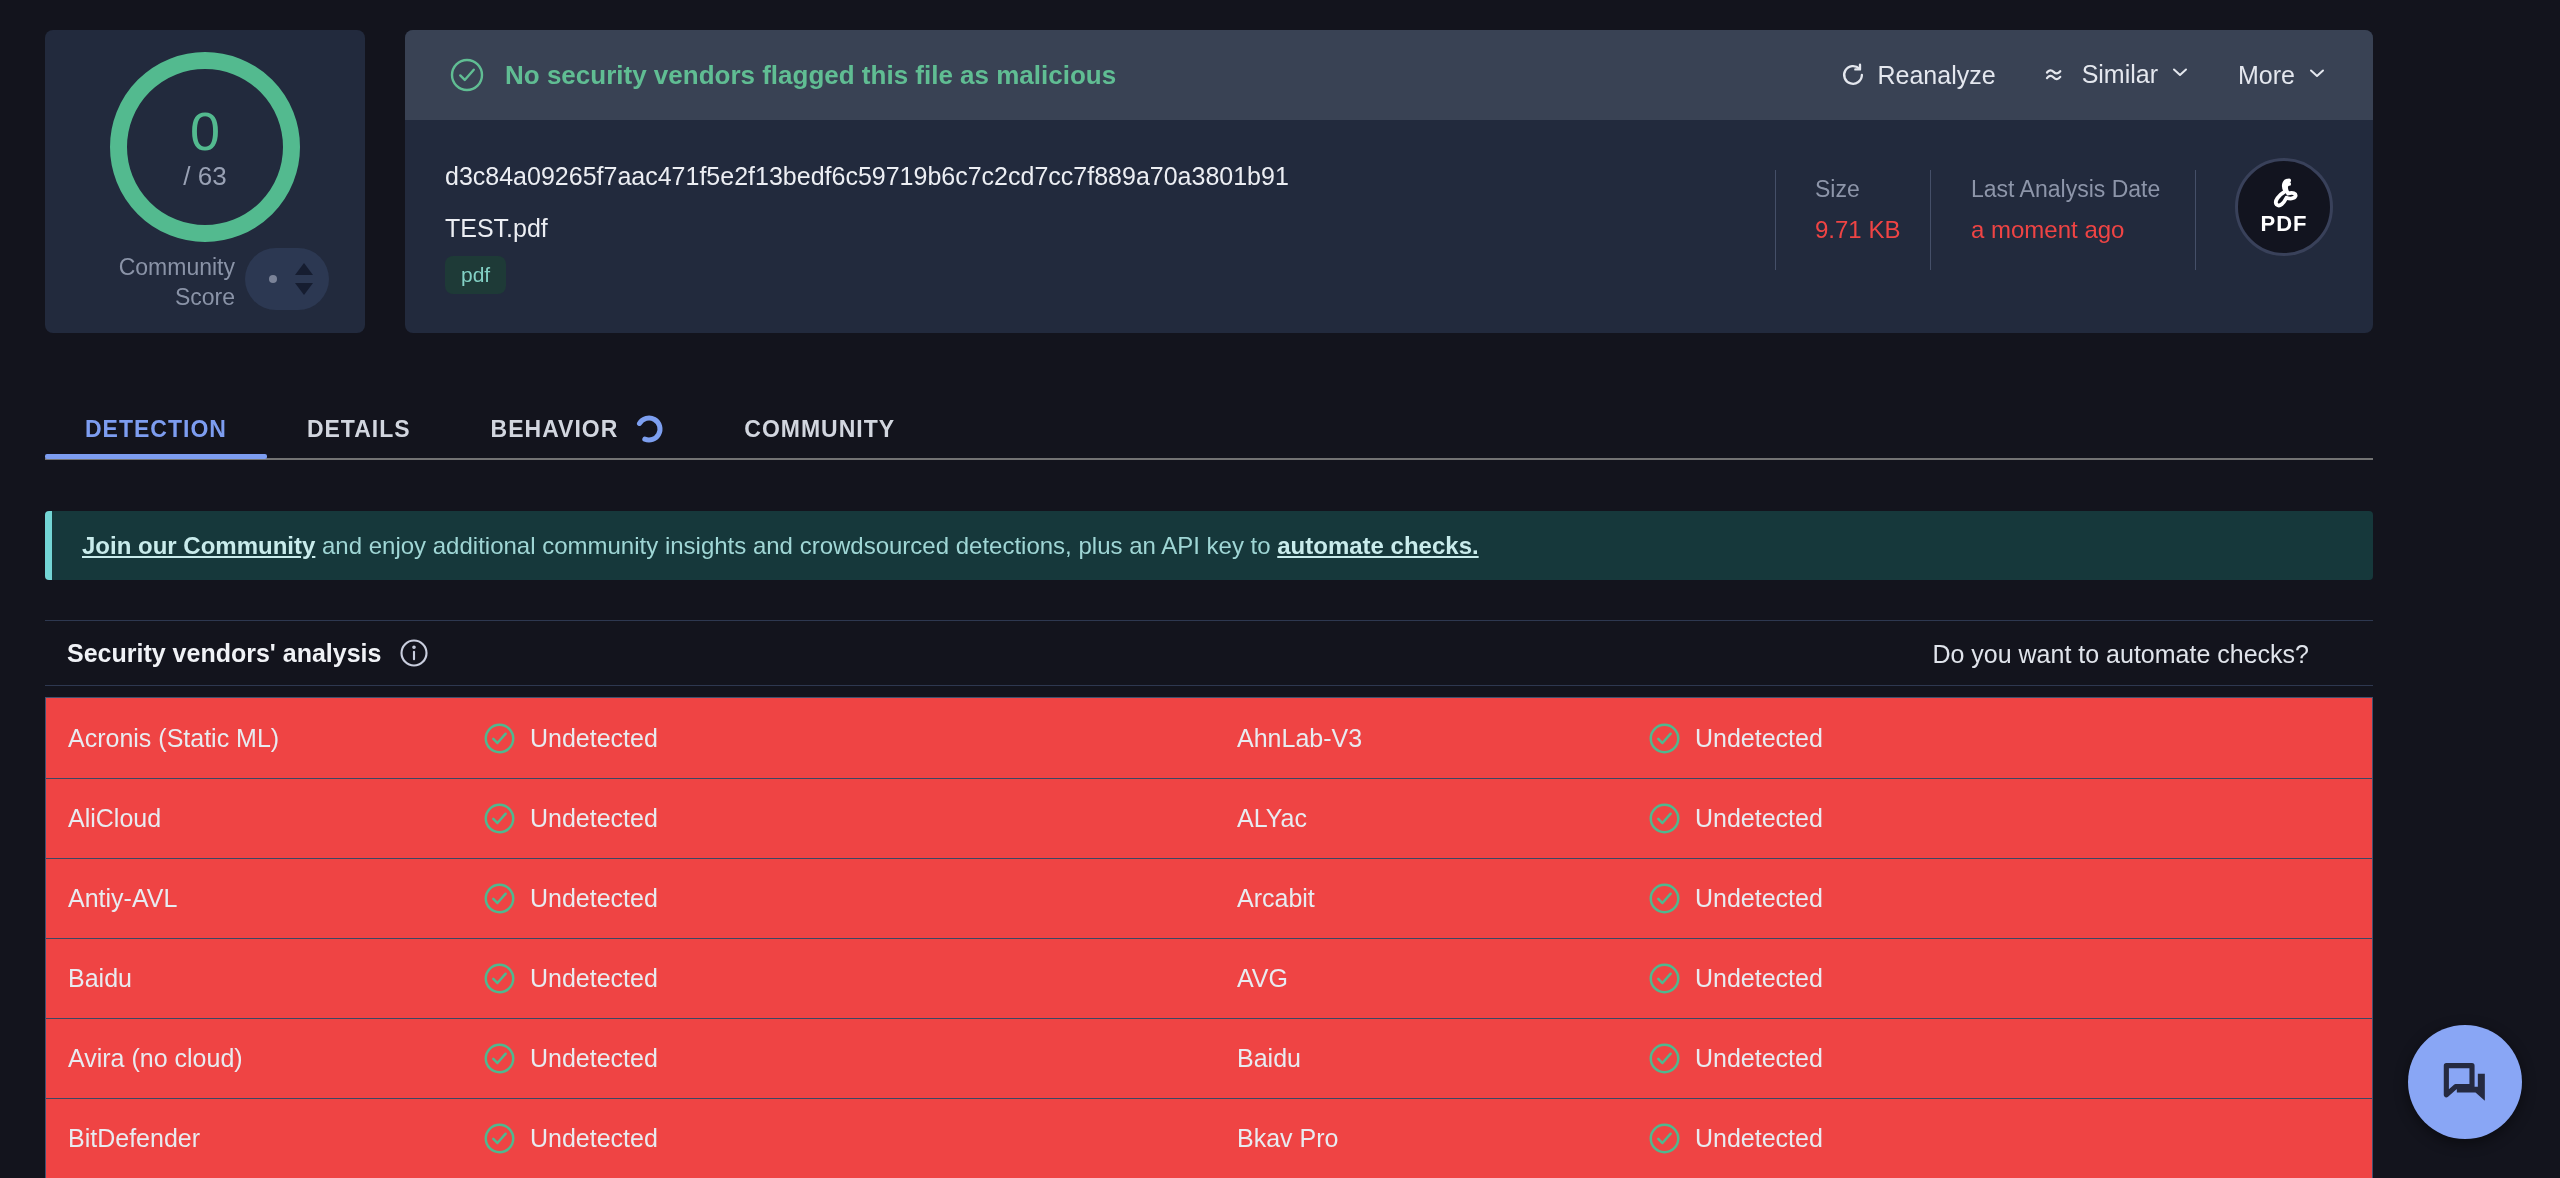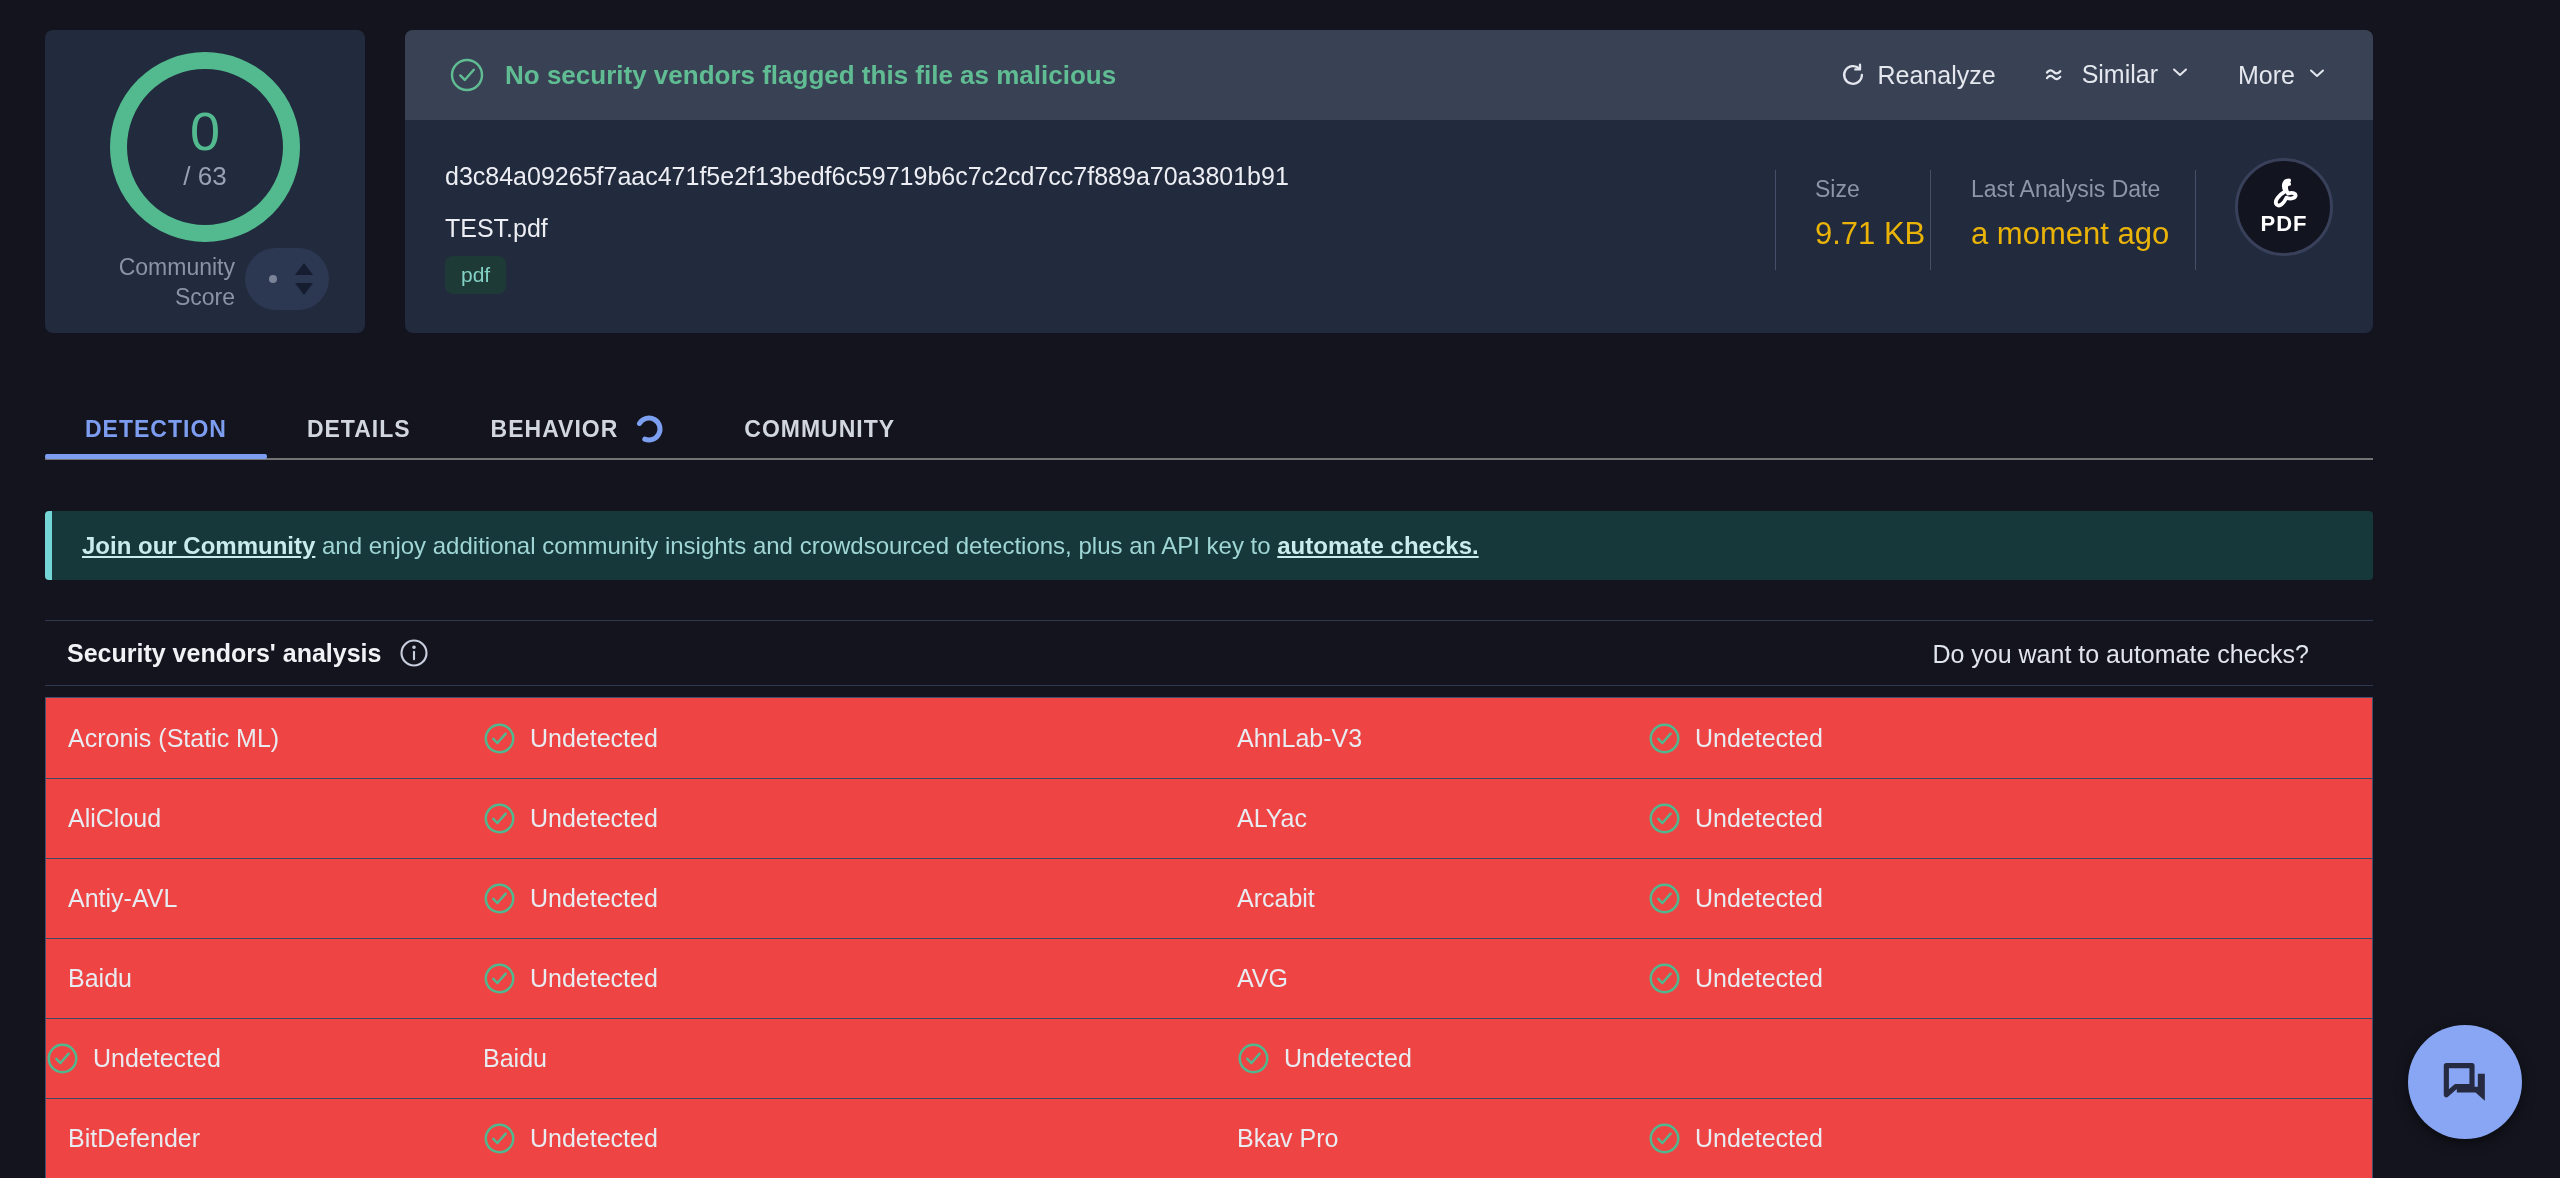--- a/index.html
+++ b/index.html
@@ -42,21 +42,21 @@
   .action-btn { display:flex; align-items:flex-start; gap:10px; font-size:25px;
     color:#e4e7ee; cursor:pointer; }
   .card-body { position:relative; height:213px; }
   .file-hash { position:absolute; left:40px; top:42px; font-size:25px; color:#eceef3; }
   .file-name { position:absolute; left:40px; top:94px; font-size:25px; color:#eceef3; }
   .file-tag { position:absolute; left:40px; top:136px; padding:7px 16px;
     background:#1e3a37; color:#83d1c5; font-size:21px; border-radius:8px; cursor:pointer; }
   .vdiv { position:absolute; top:50px; width:1px; height:100px; background:#454f68; }
   .meta-block { position:absolute; top:56px; }
   .meta-label { font-size:23px; color:#8d95a9; }
-  .meta-value { margin-top:13px; font-size:31px; color:#eab308; }
+  .meta-value { margin-top:13px; font-size:24px; color:#ef4444; }
   .pdf-badge { position:absolute; left:1830px; top:38px; width:98px; height:98px;
     border-radius:50%; background:#12141f; border:3px solid #39415a;
     display:flex; flex-direction:column; align-items:center; justify-content:center; }
   .pdf-badge .pdf-text { font-size:22px; font-weight:bold; color:#ffffff;
     letter-spacing:1px; margin-top:-4px; }
 
   
   .tabs-bar { position:absolute; left:45px; top:400px; width:2328px; height:60px;
     display:flex; border-bottom:2px solid #737373; }
   .tab { position:relative; padding:0 40px; display:flex; align-items:center; gap:16px;
@@ -314,20 +314,21 @@
           <svg width="33" height="33" viewBox="0 0 24 24" fill="none" stroke="#4fb88f" stroke-width="1.8">
             <circle cx="12" cy="12" r="10"></circle>
             <path d="M7.5 12.3l3 3 6-6.8" stroke-linecap="round" stroke-linejoin="round"></path>
           </svg>
         </span>
       <span class="status-label">Undetected</span>
     </div>
   </div>
 
   <div class="vendor-row">
+    <div class="vendor-name">Avira (no cloud)</div>
     <div class="status-cell">
       <span>
           <svg width="33" height="33" viewBox="0 0 24 24" fill="none" stroke="#4fb88f" stroke-width="1.8">
             <circle cx="12" cy="12" r="10"></circle>
             <path d="M7.5 12.3l3 3 6-6.8" stroke-linecap="round" stroke-linejoin="round"></path>
           </svg>
         </span>
       <span class="status-label">Undetected</span>
     </div>
     <div class="vendor-name" style="padding-left:0">Baidu</div>

